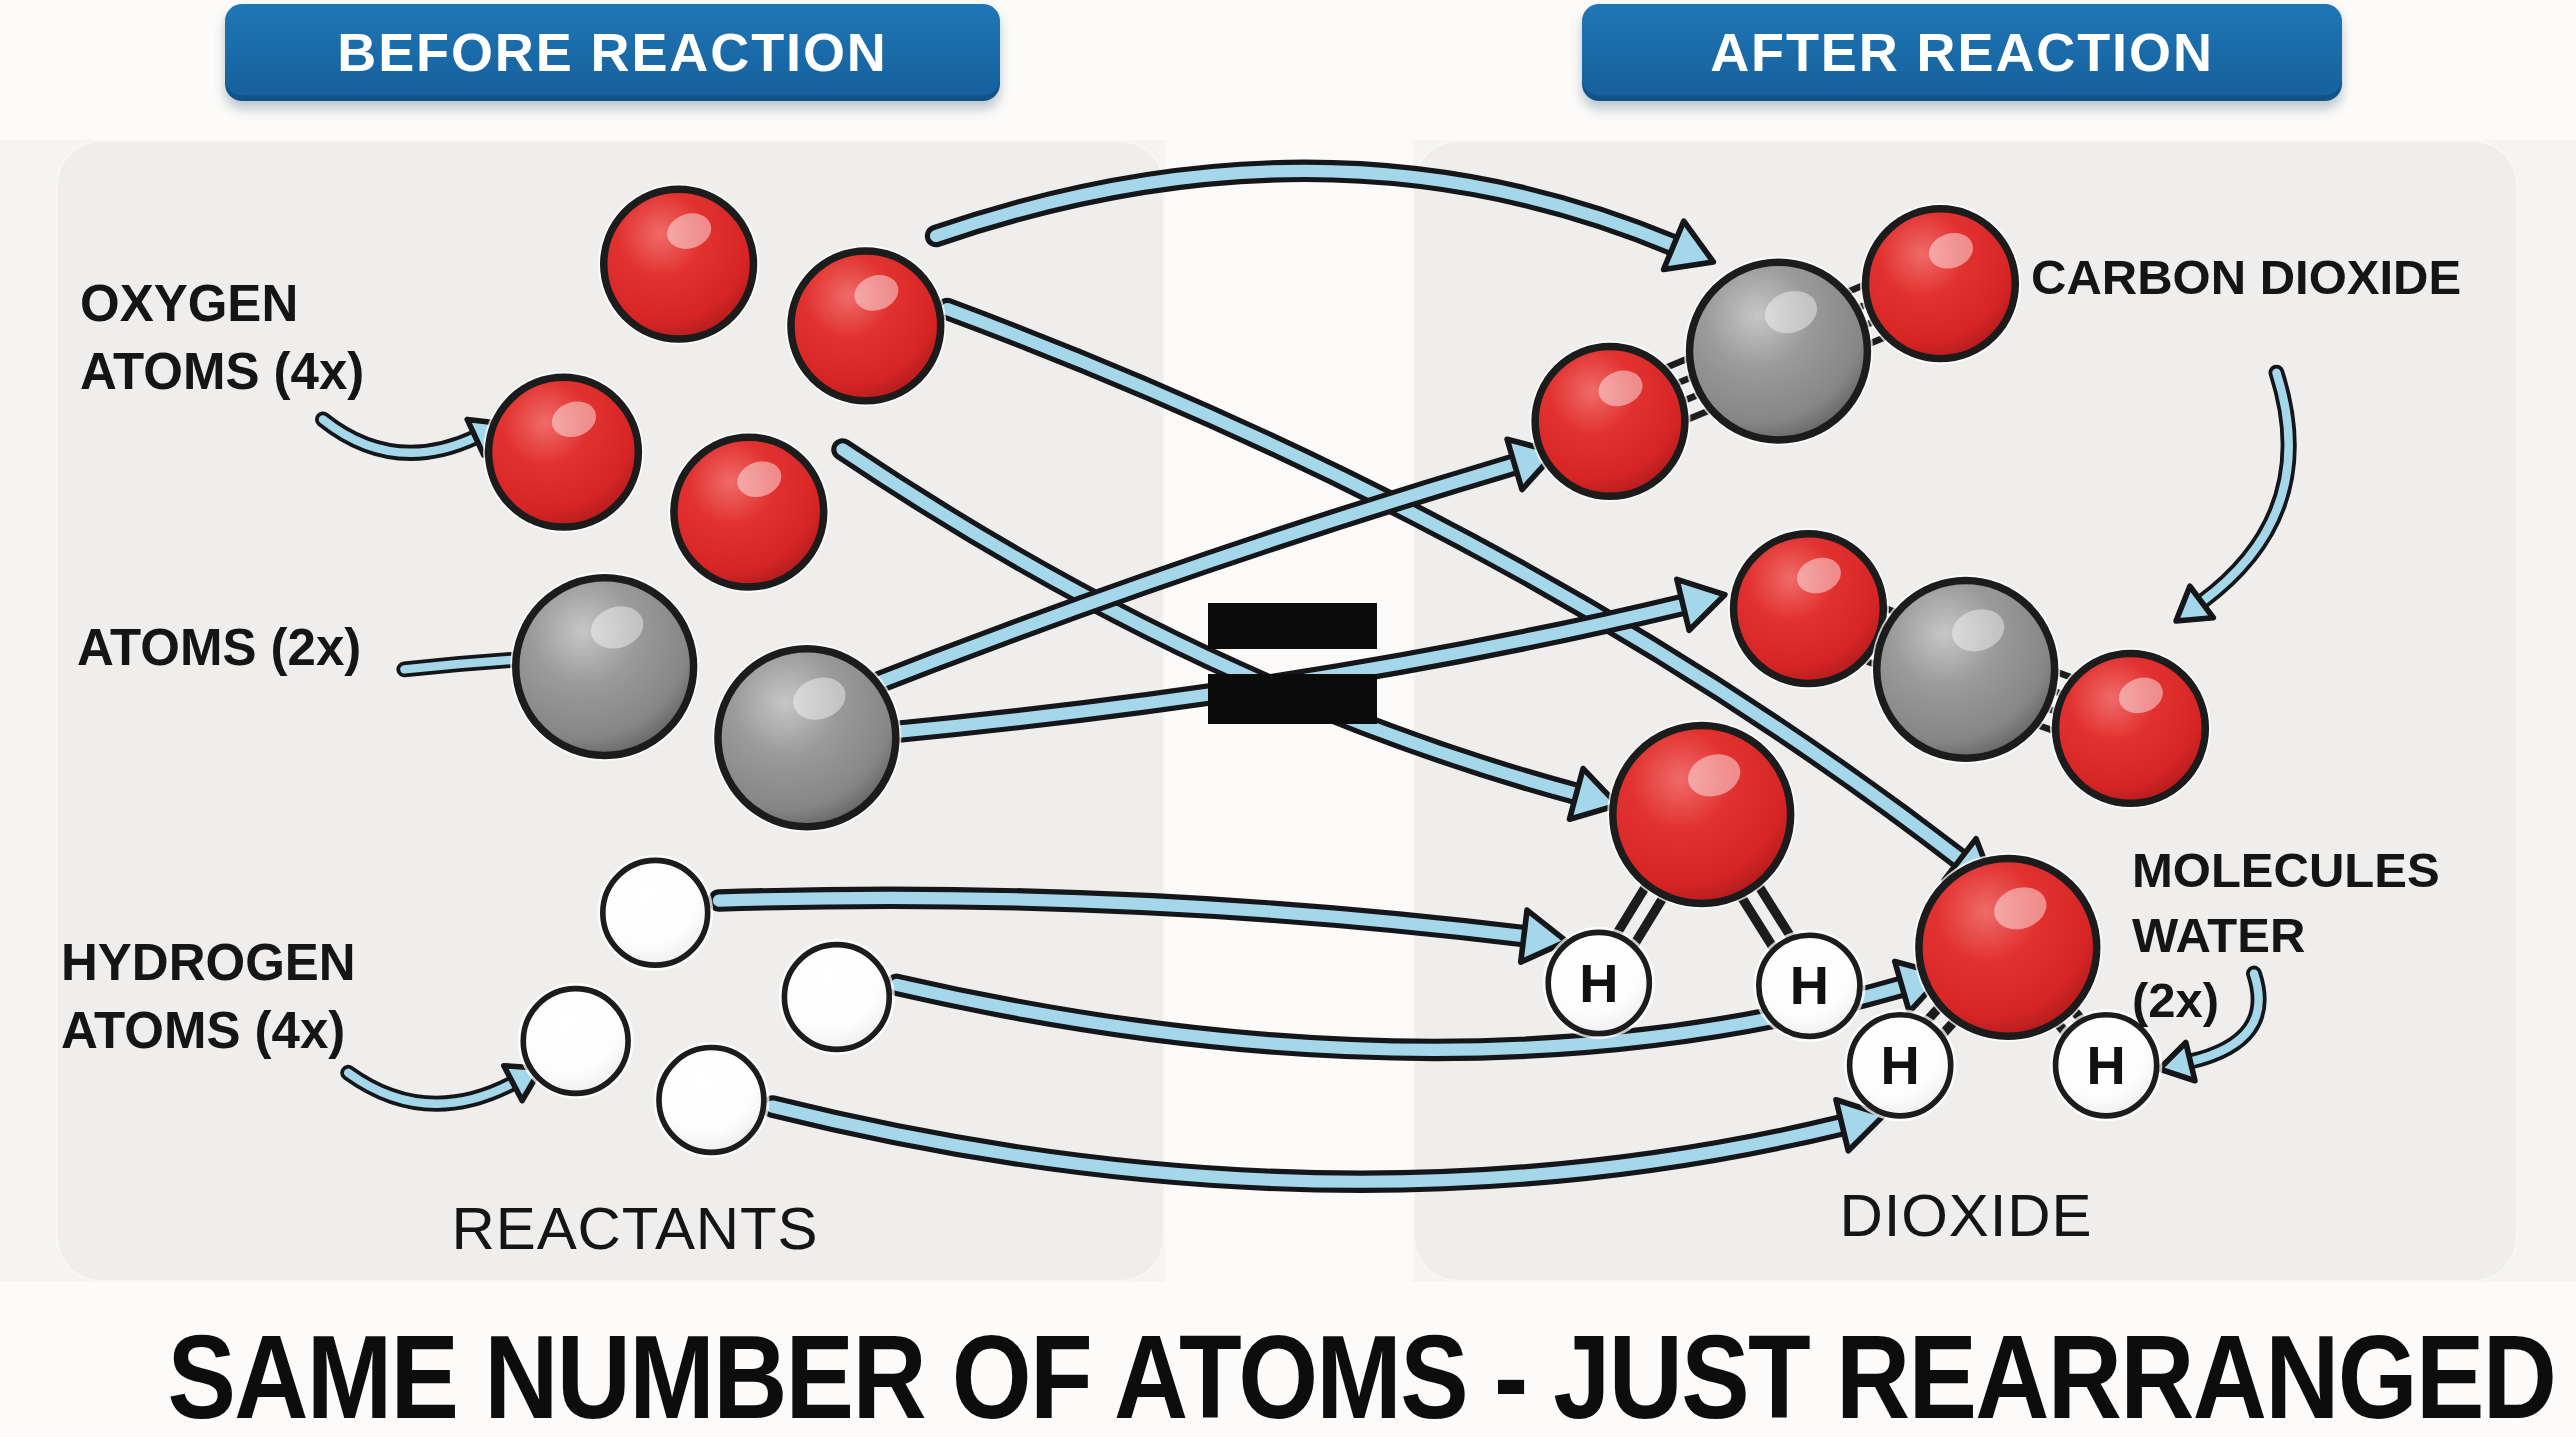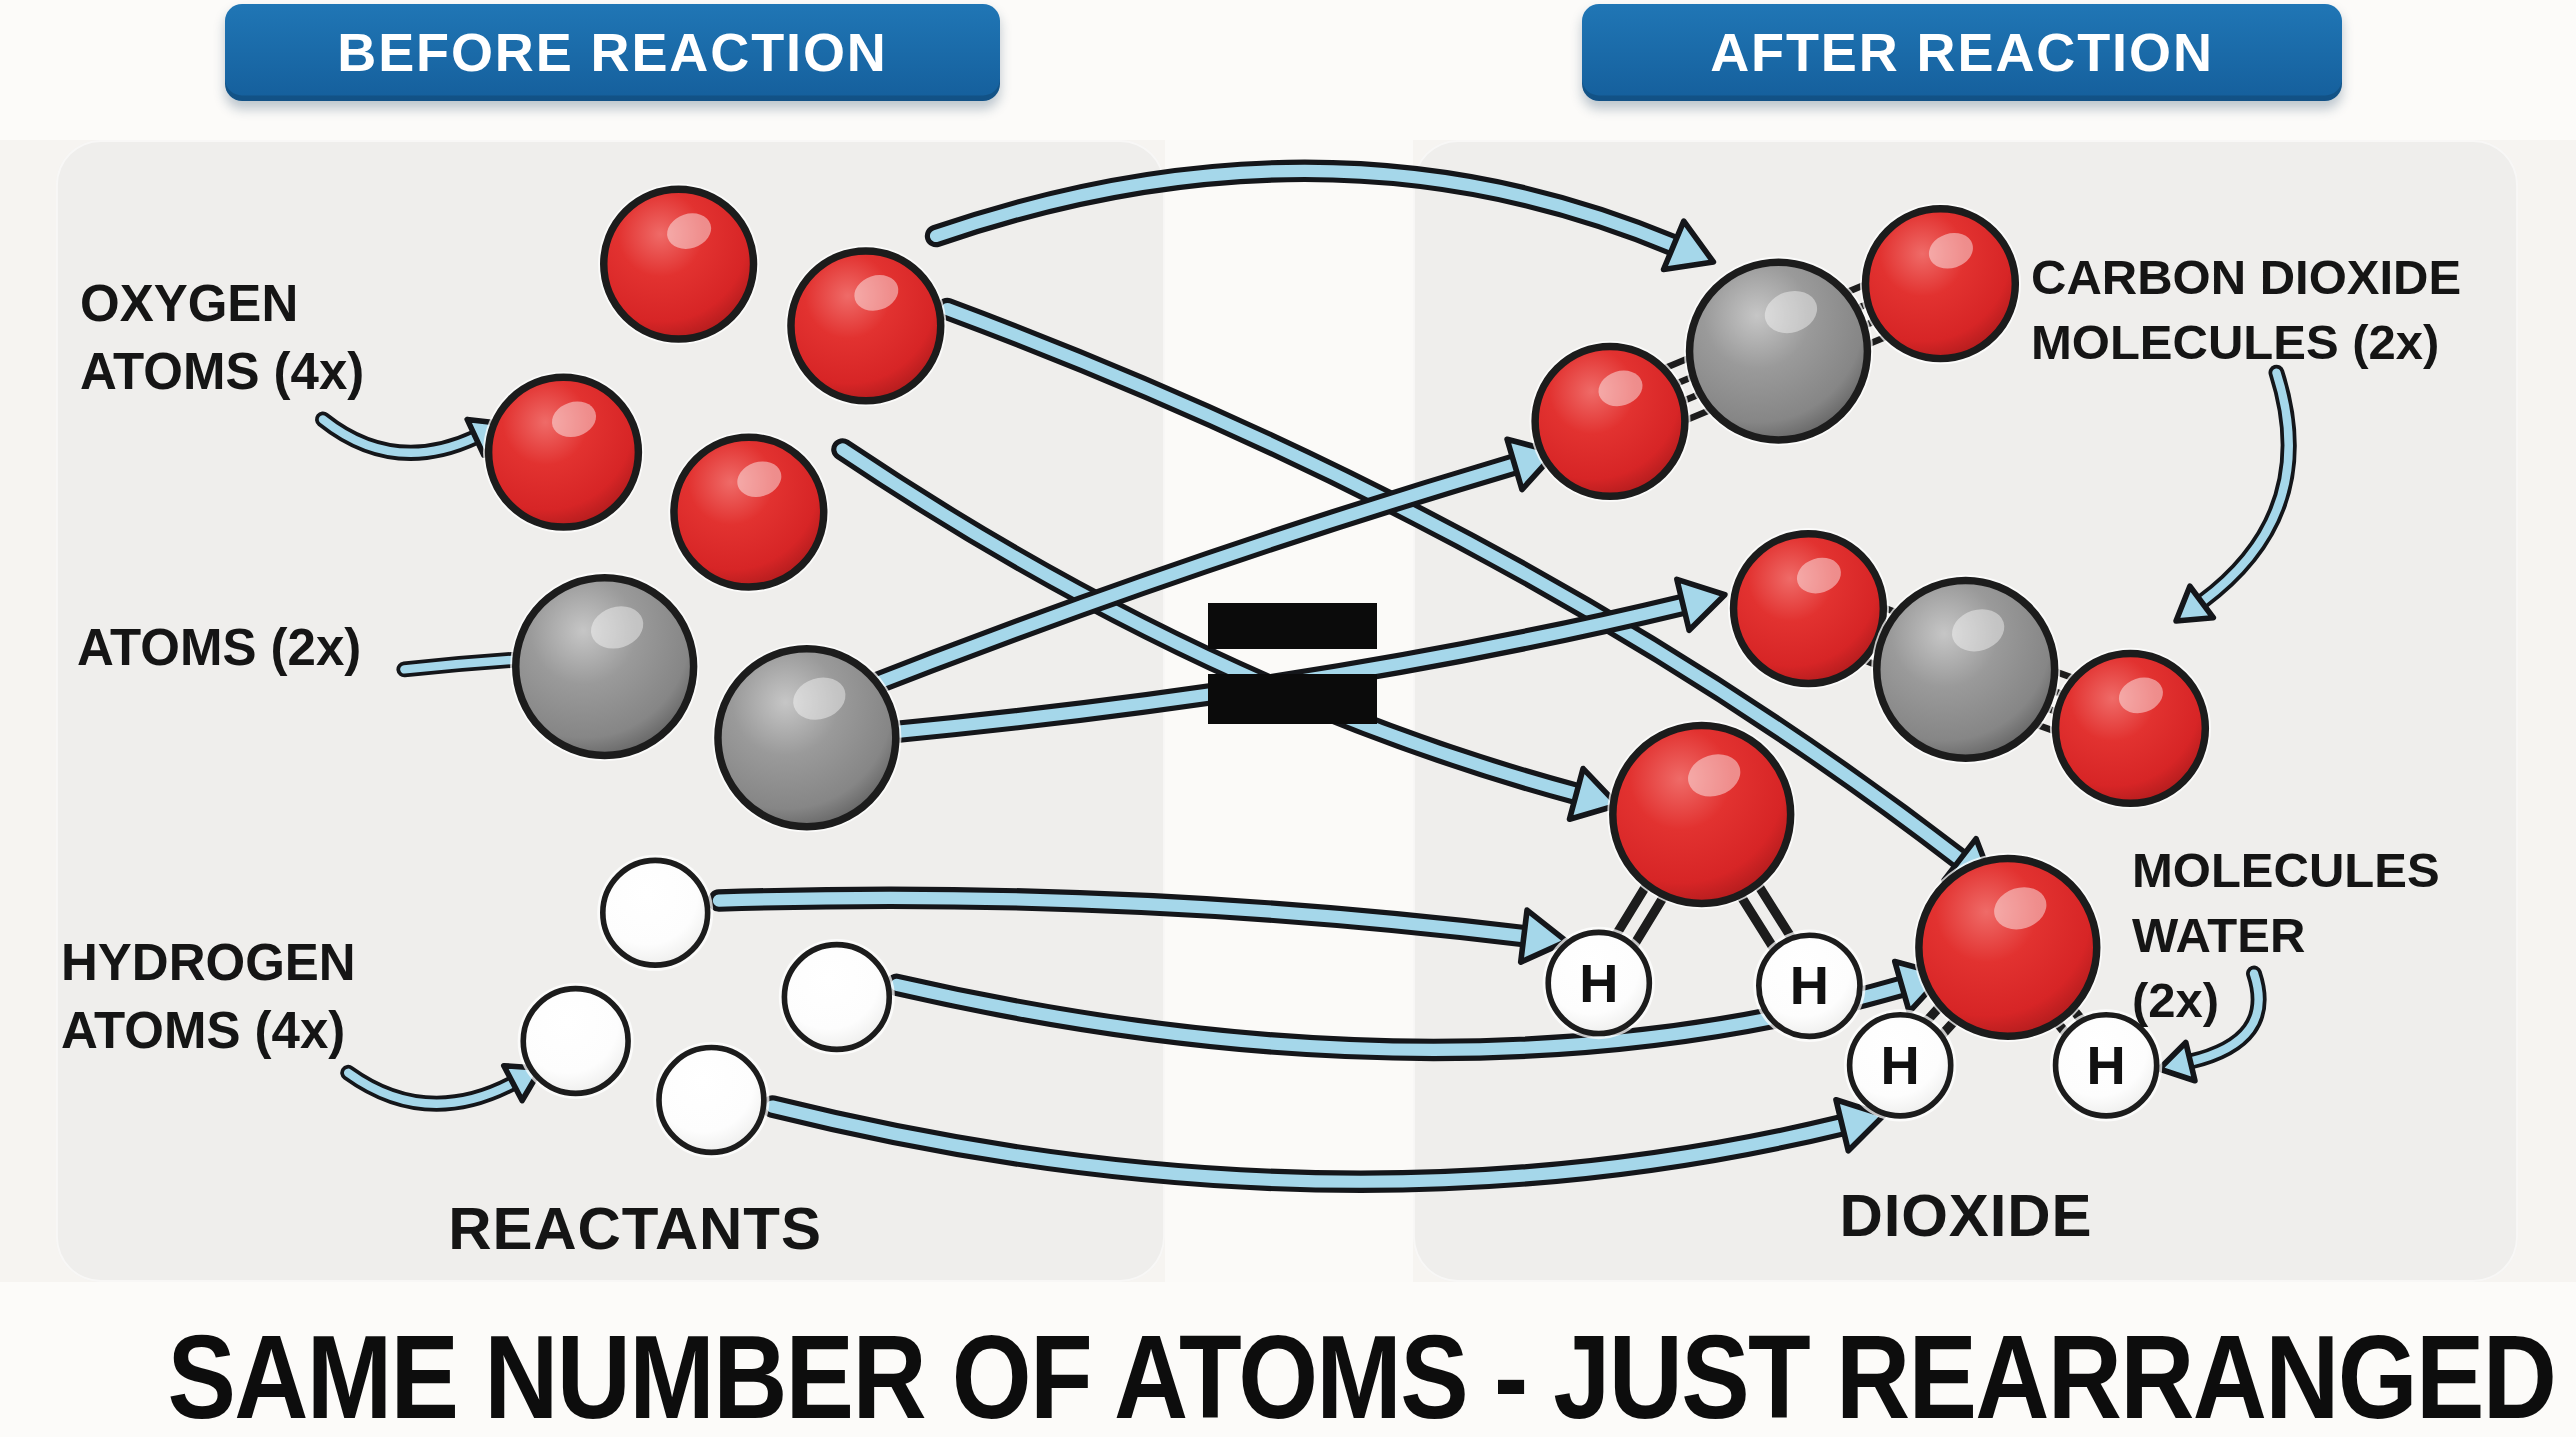--- a/index.html
+++ b/index.html
@@ -29,21 +29,21 @@
   }
   .banner.before{left:225px;width:775px;}
   .banner.after{left:1582px;width:760px;}
   svg.scene{position:absolute;left:0;top:0;z-index:2;}
   .lbl{
     position:absolute;z-index:3;font-weight:bold;
     font-size:51px;line-height:1.33;letter-spacing:0px;color:#151515;
   }
   .lbl.right-side{font-size:49px;}
   .footer-lbl{
-    position:absolute;z-index:3;text-align:center;font-weight:bold;
+    position:absolute;z-index:3;text-align:center;font-weight:normal;
     font-size:60px;letter-spacing:0.9px;color:#151515;
   }
   .equals{position:absolute;left:1208px;top:603px;width:169px;height:125px;z-index:3;}
   .equals .bar{position:absolute;left:0;width:169px;background:#0b0b0b;}
   .equals .bar.b1{top:0;height:46px;}
   .equals .bar.b2{top:71px;height:50px;}
   .tagline{
     position:absolute;left:0;top:1309px;width:2576px;z-index:3;
     text-align:center;font-weight:bold;font-size:118px;letter-spacing:-1.9px;
     color:#0d0d0d;transform:scaleX(.87);transform-origin:50% 50%;
@@ -298,21 +298,20 @@
 <div class="lbl" style="left:77px;top:614px;width:374px;">
   <div>ATOMS (2x)</div>
 </div>
 <div class="lbl" style="left:61px;top:929px;width:374px;">
   <div>HYDROGEN</div>
   <div>ATOMS (4x)</div>
 </div>
 
 <div class="lbl right-side" style="left:2031px;top:245px;width:524px;">
   <div>CARBON DIOXIDE</div>
-  <div>MOLECULES (2x)</div>
 </div>
 <div class="lbl right-side" style="left:2132px;top:838px;width:374px;">
   <div>MOLECULES</div>
   <div>WATER</div>
   <div>(2x)</div>
 </div>
 
 <div class="footer-lbl" style="left:354px;top:1194px;width:562px;">REACTANTS</div>
 <div class="footer-lbl" style="left:1685px;top:1181px;width:562px;">DIOXIDE</div>
 

